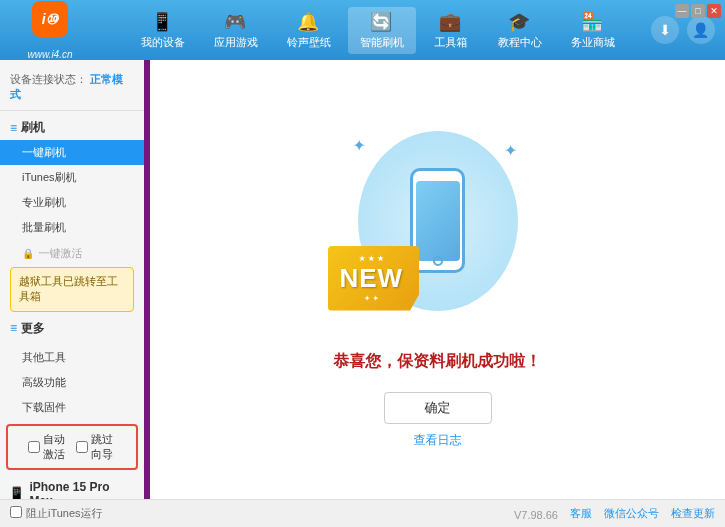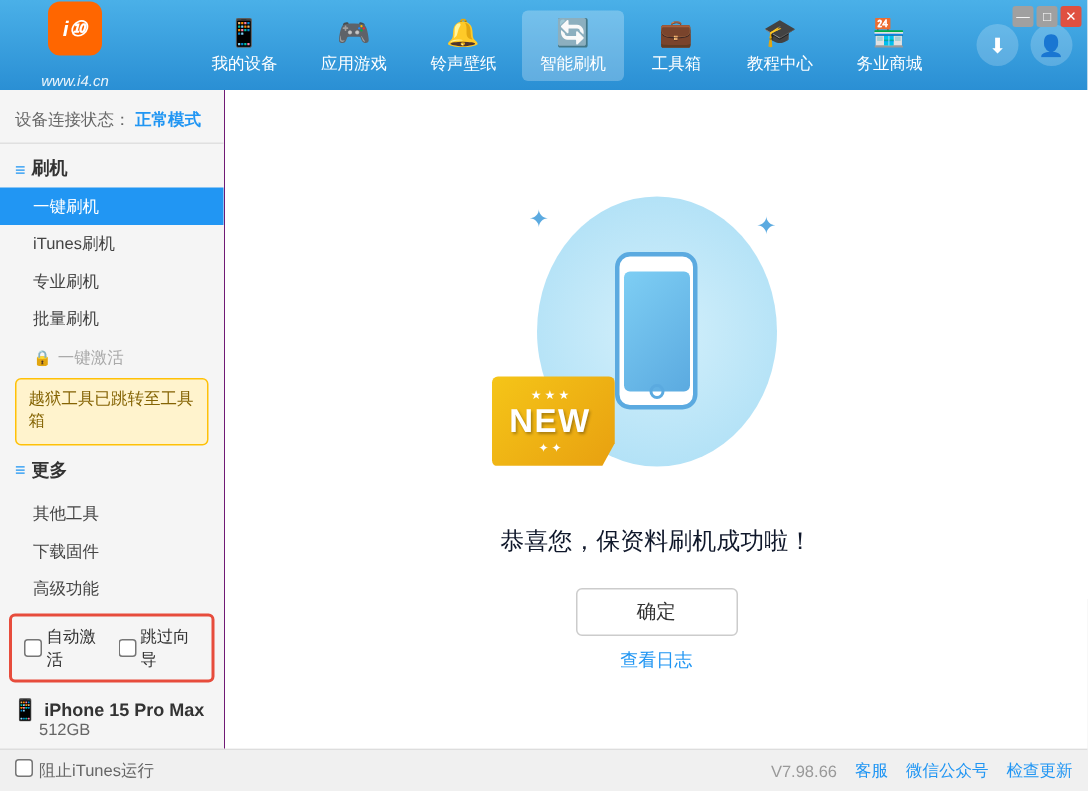--- a/index.html
+++ b/index.html
@@ -74,21 +74,21 @@
     
     .main-wrapper {
       display: flex;
       height: calc(527px - 60px - 28px);
     }
 
     
     .sidebar {
       width: 150px;
       background: #f5f5f5;
-      border-right: 1px solid #701a75;
+      border-right: 6px solid #701a75;
       padding: 8px 0;
       overflow-y: auto;
     }
     .status-bar {
       padding: 4px 10px 8px;
       font-size: 11px;
       color: #666;
       border-bottom: 1px solid #e0e0e0;
       margin-bottom: 4px;
     }
@@ -134,21 +134,21 @@
     .sidebar-more-header .icon { margin-right: 4px; color: #2196F3; }
 
     
     .sidebar-bottom {
       margin-top: 4px;
     }
 
     
     .checkbox-area {
       display: flex; align-items: center; gap: 8px;
-      padding: 6px 8px;
+      padding: 6px 20px;
       border: 2px solid #e74c3c;
       margin: 4px 6px;
       border-radius: 4px;
     }
     .checkbox-item {
       display: flex; align-items: center; gap: 3px;
       font-size: 11px; color: #333;
       cursor: pointer;
     }
     .checkbox-item input[type=checkbox] { width: 12px; height: 12px; }
@@ -219,35 +219,36 @@
     .new-banner {
       position: absolute;
       bottom: 20px; left: -10px;
       background: linear-gradient(135deg, #f5c518 0%, #e8a010 100%);
       padding: 8px 16px 8px 12px;
       clip-path: polygon(0 0, 100% 0, 100% 75%, 90% 100%, 0 100%);
       border-radius: 4px;
     }
     .new-text {
       color: white;
-      font-size: 22px;
+      font-size: 26px;
       font-weight: 900;
       letter-spacing: 1px;
       text-shadow: 1px 1px 2px rgba(0,0,0,0.3);
     }
     .new-stars {
       display: flex; gap: 2px;
       justify-content: center;
     }
     .new-star { color: white; font-size: 8px; }
 
     
     .success-msg {
-      font-size: 16px; color: #0f172a;
+      font-size: 16px; color: #b91c1c;
       margin-bottom: 20px;
+      font-weight: bold;
     }
     .confirm-btn {
       padding: 6px 40px;
       background: white;
       border: 1px solid #ccc;
       border-radius: 4px;
       cursor: pointer;
       font-size: 13px; color: #333;
       margin-bottom: 8px;
     }
@@ -354,22 +355,22 @@
     </div>
 
     <div class="sidebar-notice">越狱工具已跳转至工具箱</div>
 
     <div class="sidebar-more-header">
       <span class="icon">≡</span>
       <span>更多</span>
     </div>
     <div class="sidebar-bottom">
       <div class="sidebar-item">其他工具</div>
+      <div class="sidebar-item">高级功能</div>
       <div class="sidebar-item">下载固件</div>
-      <div class="sidebar-item">高级功能</div>
     </div>
 
     <div class="checkbox-area">
       <label class="checkbox-item">
         <input type="checkbox" style="">
         <span>自动激活</span>
       </label>
       <label class="checkbox-item">
         <input type="checkbox" style="">
         <span>跳过向导</span>

